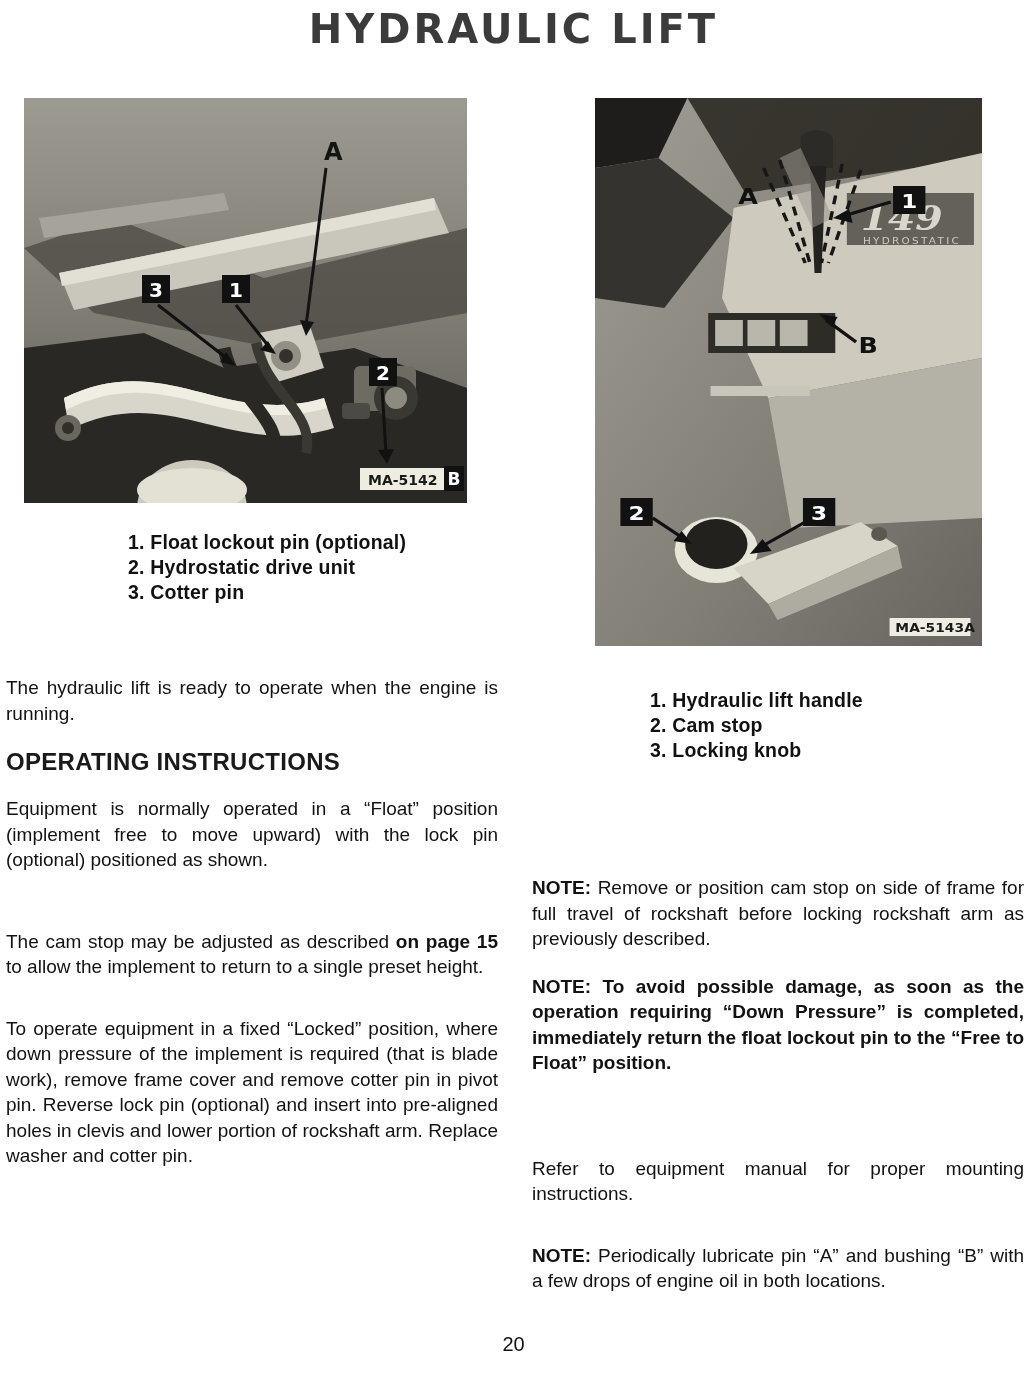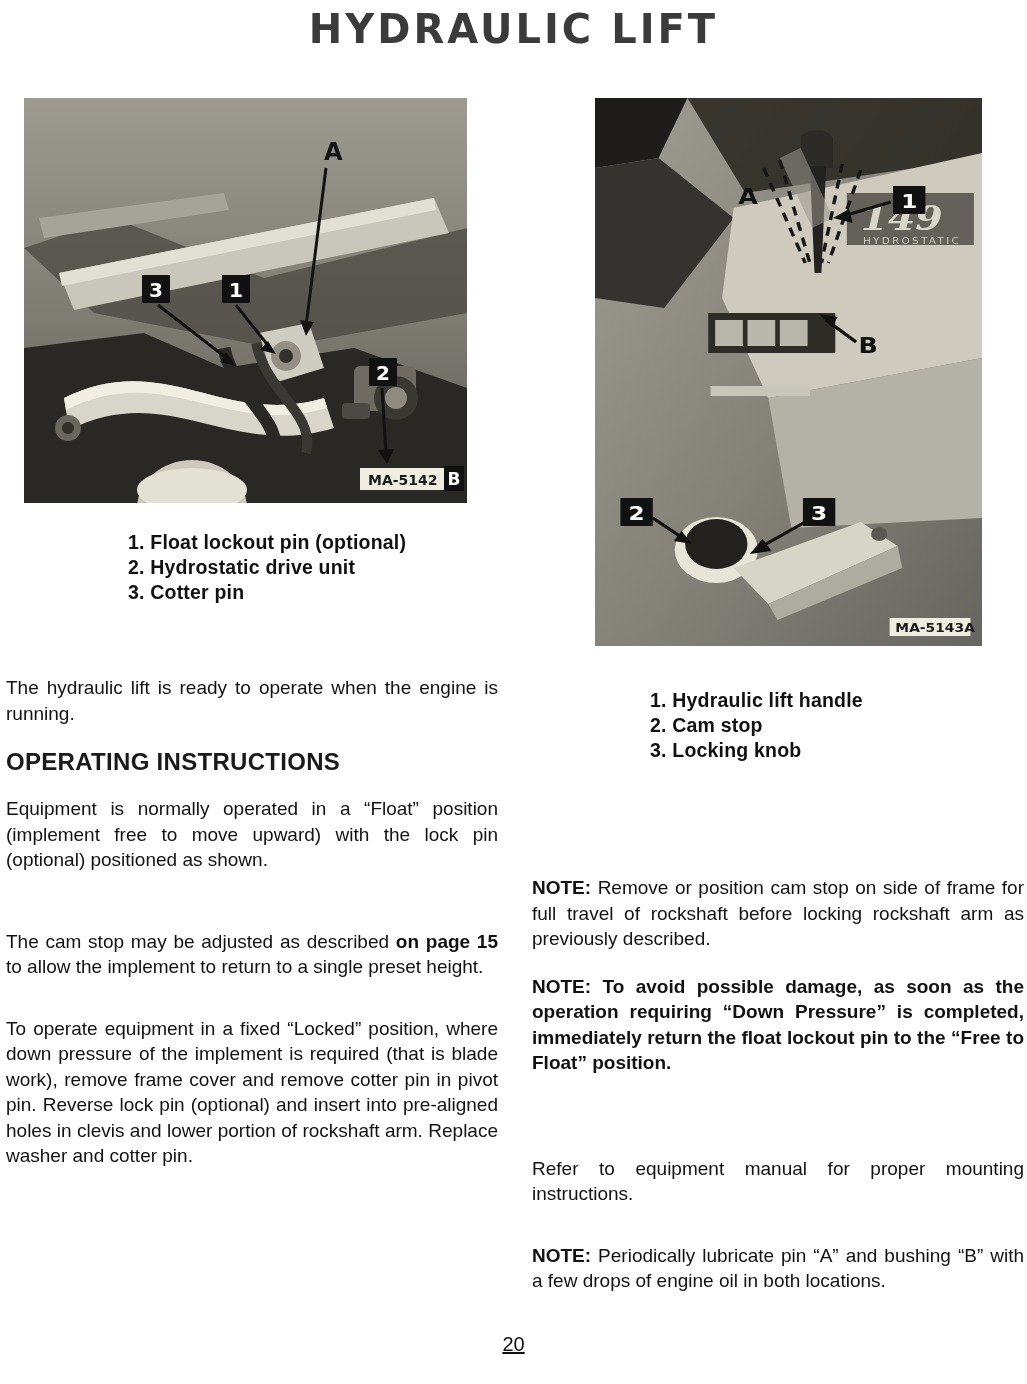--- a/index.html
+++ b/index.html
@@ -98,21 +98,20 @@
   .gap-lg { height: 58px; }
 
   .page-number {
     position: absolute;
     left: 0;
     top: 1333px;
     width: 1027px;
     text-align: center;
     font-size: 20px;
     color: #111;
-    text-decoration: underline;
   }
 
   
 </style>
 </head>
 <body>
 
 <div class="page">
 
   <div class="page-title">HYDRAULIC LIFT</div>

